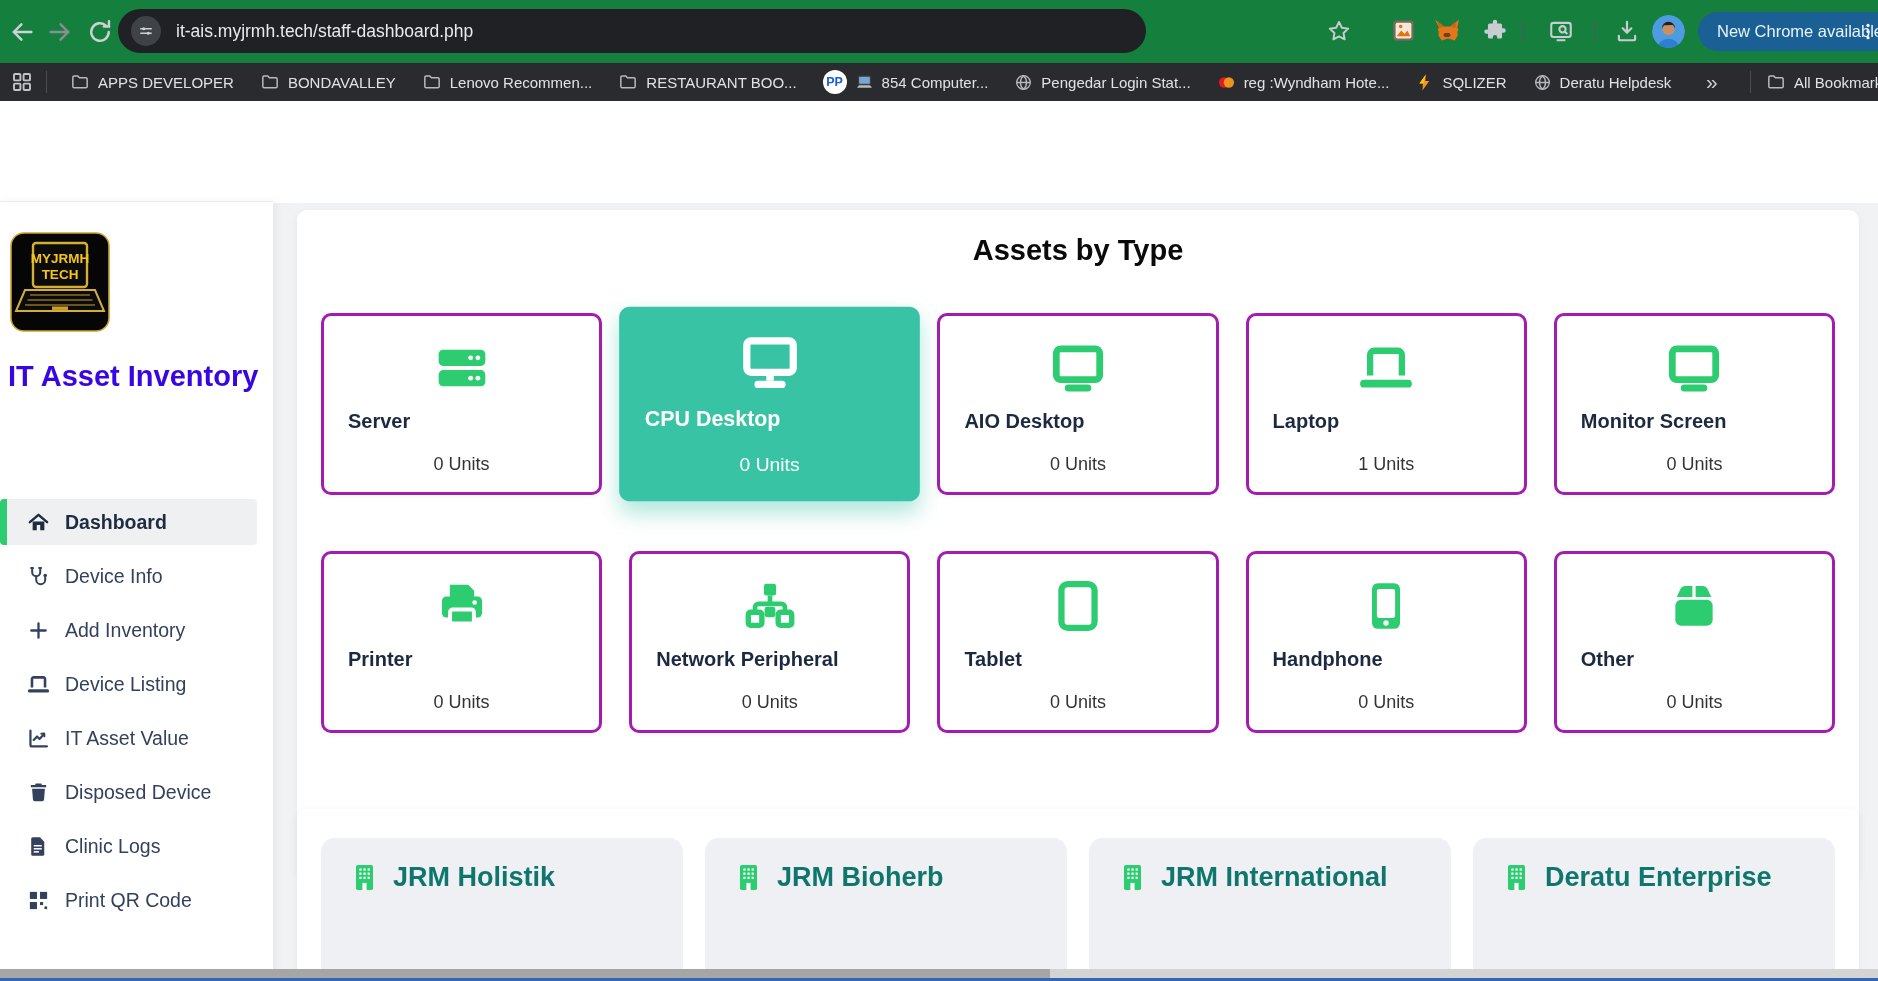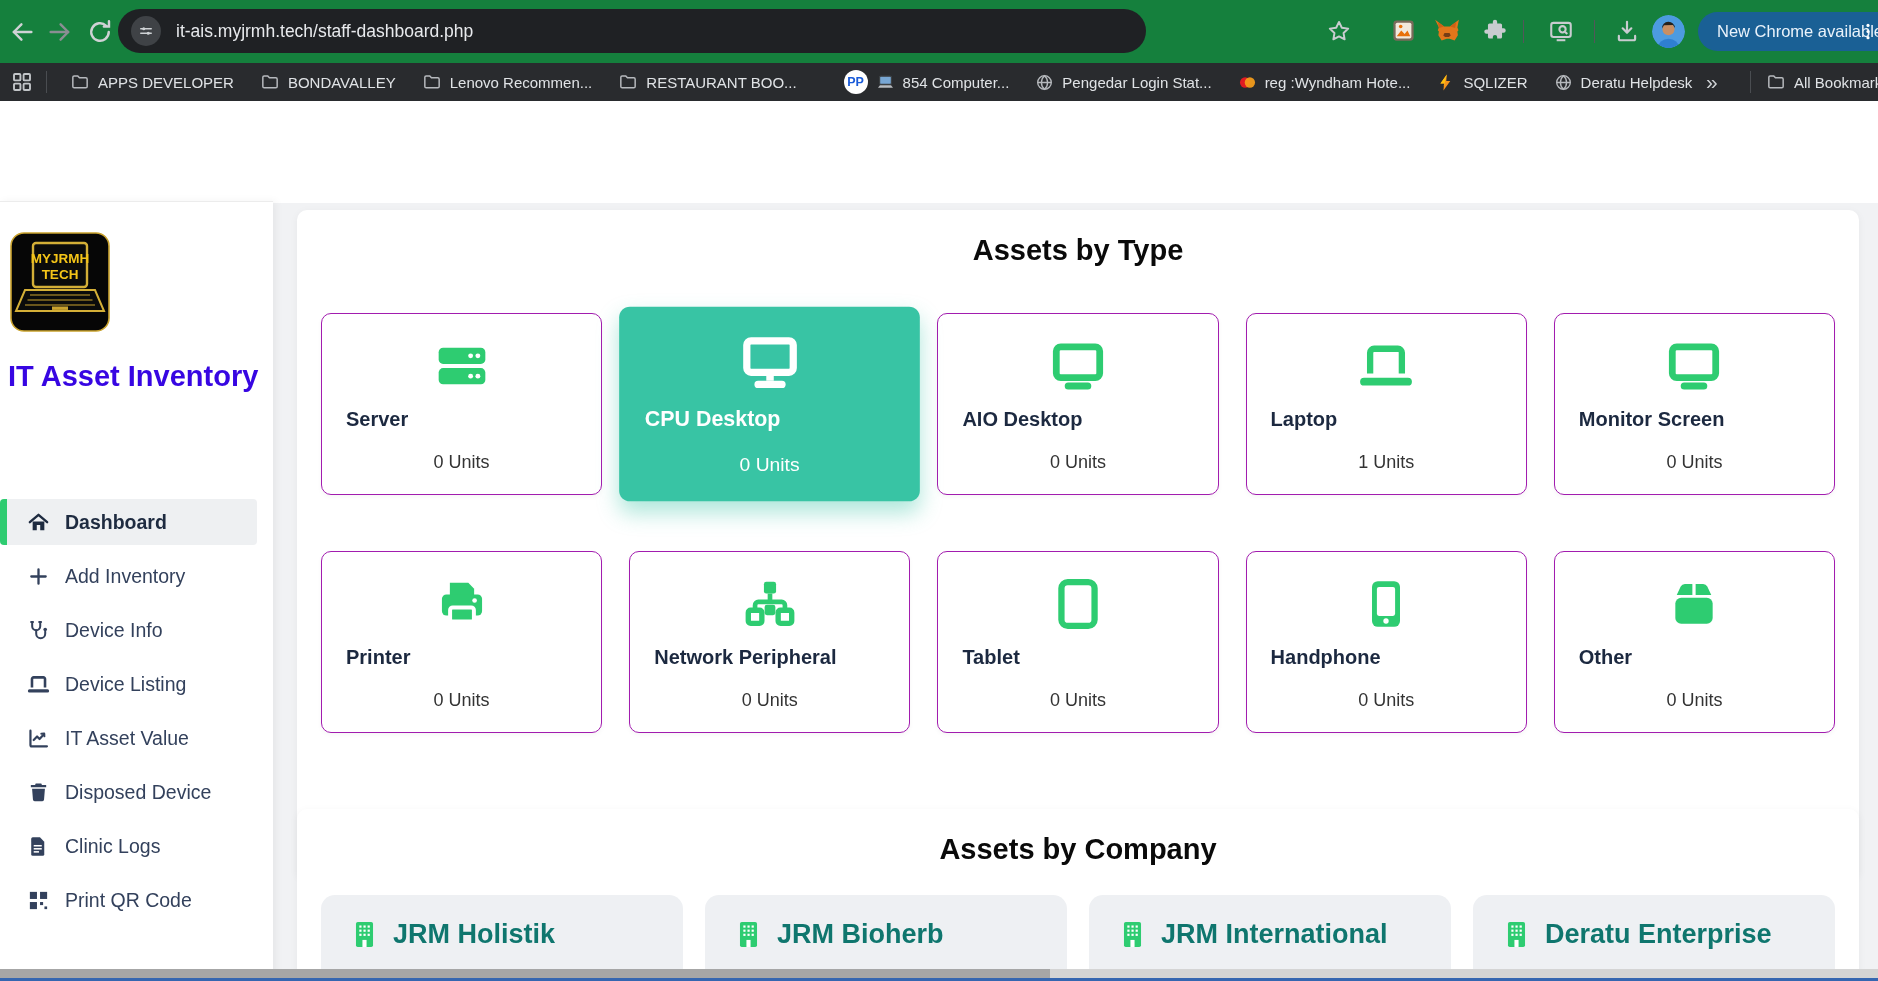--- a/index.html
+++ b/index.html
@@ -42,21 +42,21 @@
   .bm-bar { position:absolute; top:63px; left:0; width:1878px; height:38px; background:#292b2e;
             display:flex; align-items:center; overflow:hidden; }
   .bm-apps { margin-left:10px; width:24px; height:24px; color:#c2c5c8; flex:0 0 auto; }
   .bm-apps svg { width:100%; height:100%; }
   .bm-div { width:1px; height:22px; background:#4a4d51; margin:0 10px 0 12px; flex:0 0 auto; }
   .bm-item { display:flex; align-items:center; gap:8px; padding:0 13px; height:38px;
              color:#e0e3e6; font-size:15px; white-space:nowrap; flex:0 0 auto; }
   .bm-item svg.fold { width:20px; height:20px; color:#b6b9bd; }
   .bm-item svg.sm { width:19px; height:19px; }
   .pp-fav { width:24px; height:24px; background:#fff; border-radius:12px; color:#1a5bd8;
-            font-weight:bold; font-size:12.5px; display:flex; align-items:center; justify-content:center;margin-left:21px; }
+            font-weight:bold; font-size:12.5px; display:flex; align-items:center; justify-content:center; }
   .bm-chev { position:absolute; left:1706px; top:0; height:38px; display:flex; align-items:center;
              color:#cfd2d5; font-size:21px; }
   .bm-div2 { position:absolute; left:1750px; top:8px; width:1px; height:22px; background:#4a4d51; }
   .bm-last { position:absolute; left:1766px; top:0; height:38px; display:flex; align-items:center;
              gap:8px; color:#e0e3e6; font-size:15px; white-space:nowrap; }
   .bm-last svg { width:20px; height:20px; color:#b6b9bd; }
 
   
   .page { position:absolute; top:101px; left:0; width:1878px; height:880px; background:#fff; overflow:hidden; }
   .main-bg { position:absolute; top:102px; left:273px; width:1605px; height:778px; background:#f1f2f4; }
@@ -75,21 +75,21 @@
                     padding-left:20px; font-weight:bold; color:#1e2b40;margin-top:39px; }
 
   
   .card { position:absolute; left:297px; width:1562px; background:#fff; border-radius:10px;
           box-shadow:0 2px 8px rgba(0,0,0,0.05); }
   #card-type { top:109px; height:669px; }
   #card-company { top:708px; height:280px; }
   .card-title { text-align:center; font-size:29px; font-weight:bold; color:#0a0a0a; padding-top:24px; }
 
   .tiles { display:grid; grid-template-columns:repeat(5,1fr); gap:56px 27px; padding:0 24px; margin-top:46px; }
-  .tile { position:relative; height:182px; background:#fff; border:1px solid #a21caf; border-radius:10px;
+  .tile { position:relative; height:182px; background:#fff; border:3px solid #a21caf; border-radius:10px;
           box-shadow:0 2px 5px rgba(0,0,0,0.04); cursor:pointer; }
   .ticon { position:absolute; top:24px; left:50%; transform:translateX(-50%); width:56px; height:56px;
            color:#2ecc71; }
   .ticon svg { width:100%; height:100%; }
   .tlabel { position:absolute; left:24px; top:94px; font-size:20px; font-weight:bold; color:#1c2940;
             white-space:nowrap; }
   .tunits { position:absolute; left:0; right:0; top:138px; text-align:center; font-size:18px; color:#333; }
   .tile.selected { background:#38c4a4; border:none; transform:scale(1.07);
                    box-shadow:0 10px 20px rgba(56,196,164,0.4); z-index:2; }
   .tile.selected .ticon, .tile.selected .tlabel, .tile.selected .tunits { color:#fff; }
@@ -456,29 +456,29 @@
     <div class="sb-title">IT Asset Inventory</div>
     <div class="menu">
       <div class="sb-item active">
         <svg>
             <use href="#i-home"></use>
           </svg>
         <span>Dashboard</span>
       </div>
       <div class="sb-item">
         <svg>
+            <use href="#i-steth"></use>
+          </svg>
+        <span>Device Info</span>
+      </div>
+      <div class="sb-item">
+        <svg>
             <use href="#i-plus"></use>
           </svg>
         <span>Add Inventory</span>
-      </div>
-      <div class="sb-item">
-        <svg>
-            <use href="#i-steth"></use>
-          </svg>
-        <span>Device Info</span>
       </div>
       <div class="sb-item">
         <svg>
             <use href="#i-laptop-big"></use>
           </svg>
         <span>Device Listing</span>
       </div>
       <div class="sb-item">
         <svg>
             <use href="#i-chart"></use>
@@ -587,21 +587,20 @@
               <use href="#i-box"></use>
             </svg></span>
         <div class="tlabel">Other</div>
         <div class="tunits">0 Units</div>
       </div>
 
     </div>
   </div>
 
   <div class="card" id="card-company">
-    <div class="card-title">Assets by Company</div>
     <div class="companies">
       <div class="company">
         <div class="crow">
           <span class="cicon"><svg>
                 <use href="#i-building"></use>
               </svg></span>
           <div class="cname">JRM Holistik</div>
         </div>
       </div>
       <div class="company">

